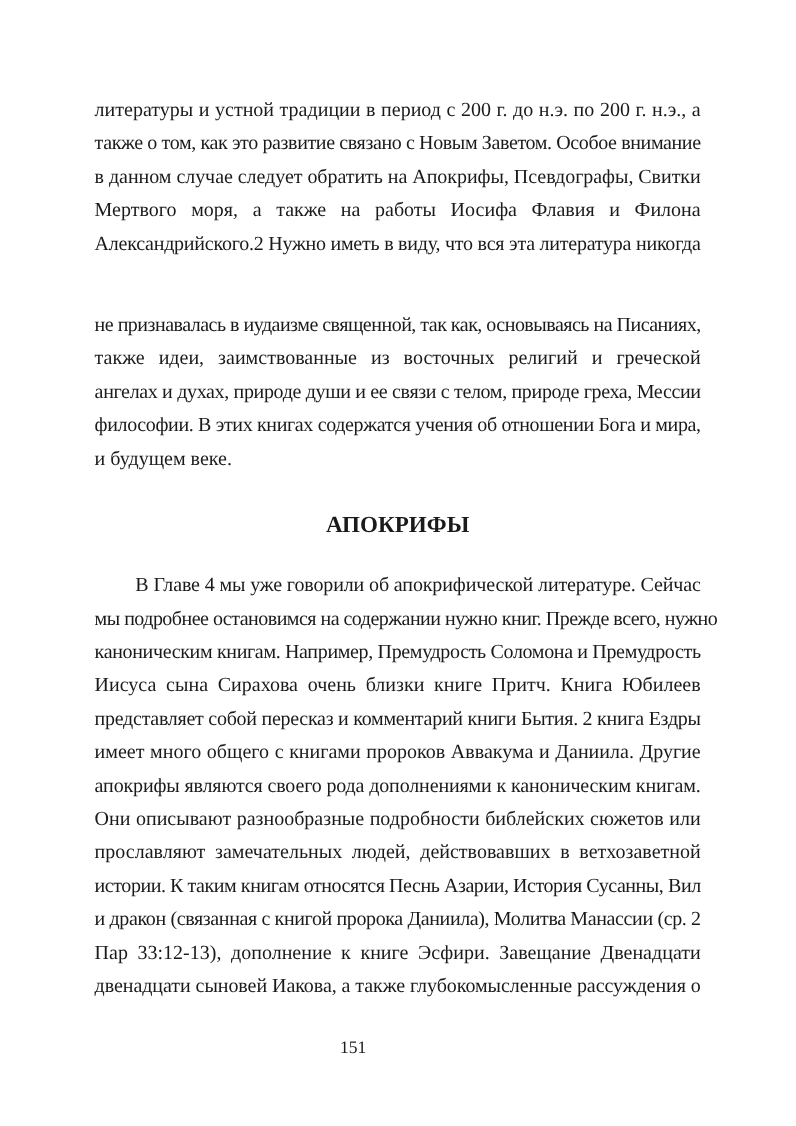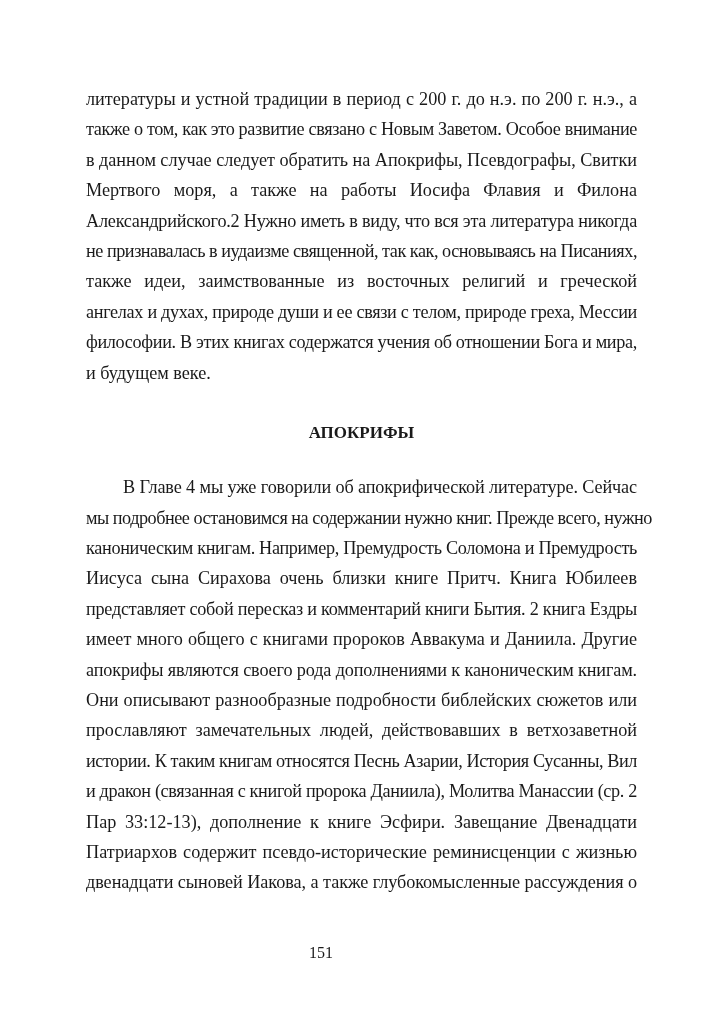--- a/index.html
+++ b/index.html
@@ -11,38 +11,38 @@
   }
   .line {
     display: block; height: 30.4px; line-height: 30.4px;
     text-align: justify; text-align-last: justify; white-space: nowrap;
   }
   .line.last { text-align-last: left; }
   .line.indent { padding-left: 37px; }
   .gap { height: 30px; }
   .heading {
     text-align: center; font-weight: bold; height: 30.4px; line-height: 30.4px;
-    font-size: 17px;
+    font-size: 21px;
   }
   .page-number {
     position: absolute; top: 944px; left: 0; width: 642px; text-align: center;
     font-family: "Liberation Serif", "DejaVu Serif", serif; font-size: 16px; color: #1a1a1a;
   }
 </style>
 </head>
 <body>
 
 <div class="page">
   <div>
     <span class="line">литературы и устной традиции в период с 200 г. до н.э. по 200 г. н.э., а</span>
     <span class="line" style="letter-spacing: -0.347768px;">также о том, как это развитие связано с Новым Заветом. Особое внимание</span>
     <span class="line" style="letter-spacing: -0.0420673px;">в данном случае следует обратить на Апокрифы, Псевдографы, Свитки</span>
     <span class="line">Мертвого моря, а также на работы Иосифа Флавия и Филона</span>
     <span class="line" style="letter-spacing: -0.217618px;">Александрийского.2 Нужно иметь в виду, что вся эта литература никогда</span>
-    <span class="line" style="letter-spacing: -0.463908px;">не признавалась в иудаизме священной, так как, основываясь на Писаниях,</span>
+    <span class="line" style="letter-spacing: -0.463908px; margin-top: 44px;">не признавалась в иудаизме священной, так как, основываясь на Писаниях,</span>
     <span class="line">также идеи, заимствованные из восточных религий и греческой</span>
     <span class="line" style="letter-spacing: -0.31294px;">ангелах и духах, природе души и ее связи с телом, природе греха, Мессии</span>
     <span class="line" style="letter-spacing: -0.326746px;">философии. В этих книгах содержатся учения об отношении Бога и мира,</span>
     <span class="line last">и будущем веке.</span>
   </div>
 
   <div class="gap"></div>
 
   <div class="heading">АПОКРИФЫ</div>
 
@@ -52,18 +52,17 @@
     <span class="line" style="letter-spacing: -0.316346px;">каноническим книгам. Например, Премудрость Соломона и Премудрость</span>
     <span class="line">Иисуса сына Сирахова очень близки книге Притч. Книга Юбилеев</span>
     <span class="line" style="letter-spacing: -0.246553px;">представляет собой пересказ и комментарий книги Бытия. 2 книга Ездры</span>
     <span class="line">имеет много общего с книгами пророков Аввакума и Даниила. Другие</span>
     <span class="line" style="letter-spacing: -0.133173px;">апокрифы являются своего рода дополнениями к каноническим книгам.</span>
     <span class="line">Они описывают разнообразные подробности библейских сюжетов или</span>
     <span class="line">прославляют замечательных людей, действовавших в ветхозаветной</span>
     <span class="line" style="letter-spacing: -0.402114px;">истории. К таким книгам относятся Песнь Азарии, История Сусанны, Вил</span>
     <span class="line" style="letter-spacing: -0.343304px;">и дракон (связанная с книгой пророка Даниила), Молитва Манассии (ср. 2</span>
     <span class="line">Пар 33:12-13), дополнение к книге Эсфири. Завещание Двенадцати</span>
-    <span class="line">Патриархов содержит псевдо-исторические реминисценции с жизнью</span>
     <span class="line" style="letter-spacing: -0.0581731px;">двенадцати сыновей Иакова, а также глубокомысленные рассуждения о</span>
   </div>
 </div>
 
 <div class="page-number">151</div>
 
 </body></html>

